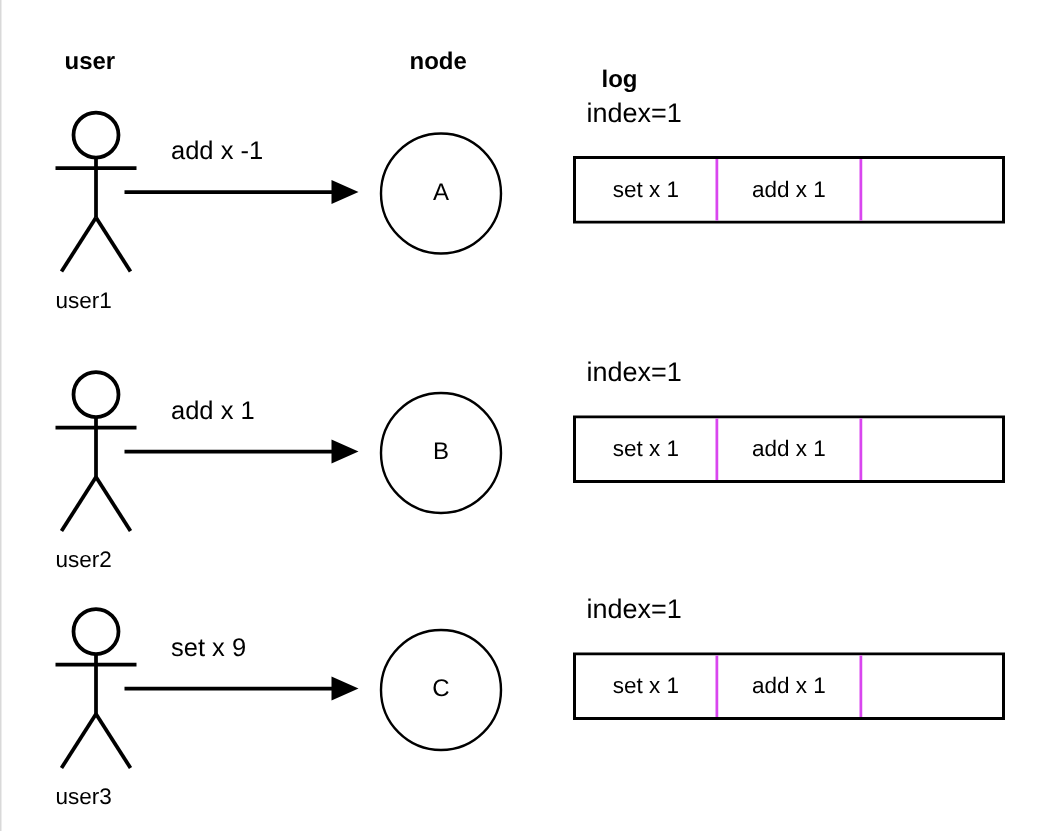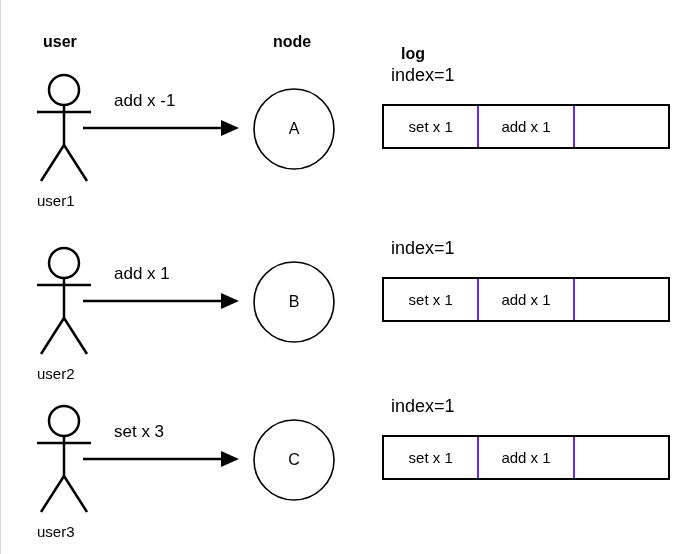--- a/index.html
+++ b/index.html
@@ -89,21 +89,21 @@
     border: 2px solid #000000;
     box-sizing: border-box;
   }
   .log-cell {
     flex: 1 1 0;
     display: flex;
     align-items: center;
     justify-content: center;
     font-size: 15px;
     color: #000000;
-    border-right: 2px solid #6d28d9;
+    border-right: 2px solid #d946ef;
     box-sizing: border-box;
     background: #ffffff;
   }
   .log-cell:last-child { border-right: none; }
 </style>
 </head>
 <body>
 
 <div id="canvas">
 
@@ -181,21 +181,21 @@
       <line x1="8" y1="71" x2="62" y2="71" stroke="#000" stroke-width="2.5"></line>
       <line x1="35" y1="104" x2="12" y2="140" stroke="#000" stroke-width="2.5"></line>
       <line x1="35" y1="104" x2="58" y2="140" stroke="#000" stroke-width="2.5"></line>
     </svg>
     <div class="actor-label">user3</div>
 
     <svg class="arrow-svg" width="160" height="60" viewBox="0 0 160 60">
       <line x1="2" y1="47" x2="142" y2="47" stroke="#000" stroke-width="2.5"></line>
       <polygon points="140,39 158,47 140,55" fill="#000"></polygon>
     </svg>
-    <div class="arrow-label">set x 3</div>
+    <div class="arrow-label">set x 9</div>
 
     <svg class="node-svg" width="84" height="84" viewBox="0 0 84 84">
       <circle cx="42" cy="42" r="40" fill="#fff" stroke="#000" stroke-width="1.6"></circle>
     </svg>
     <div class="node-letter">C</div>
 
     <div class="index-label">index=1</div>
 
     <div class="log-table">
       <div class="log-cell">set x 1</div>

